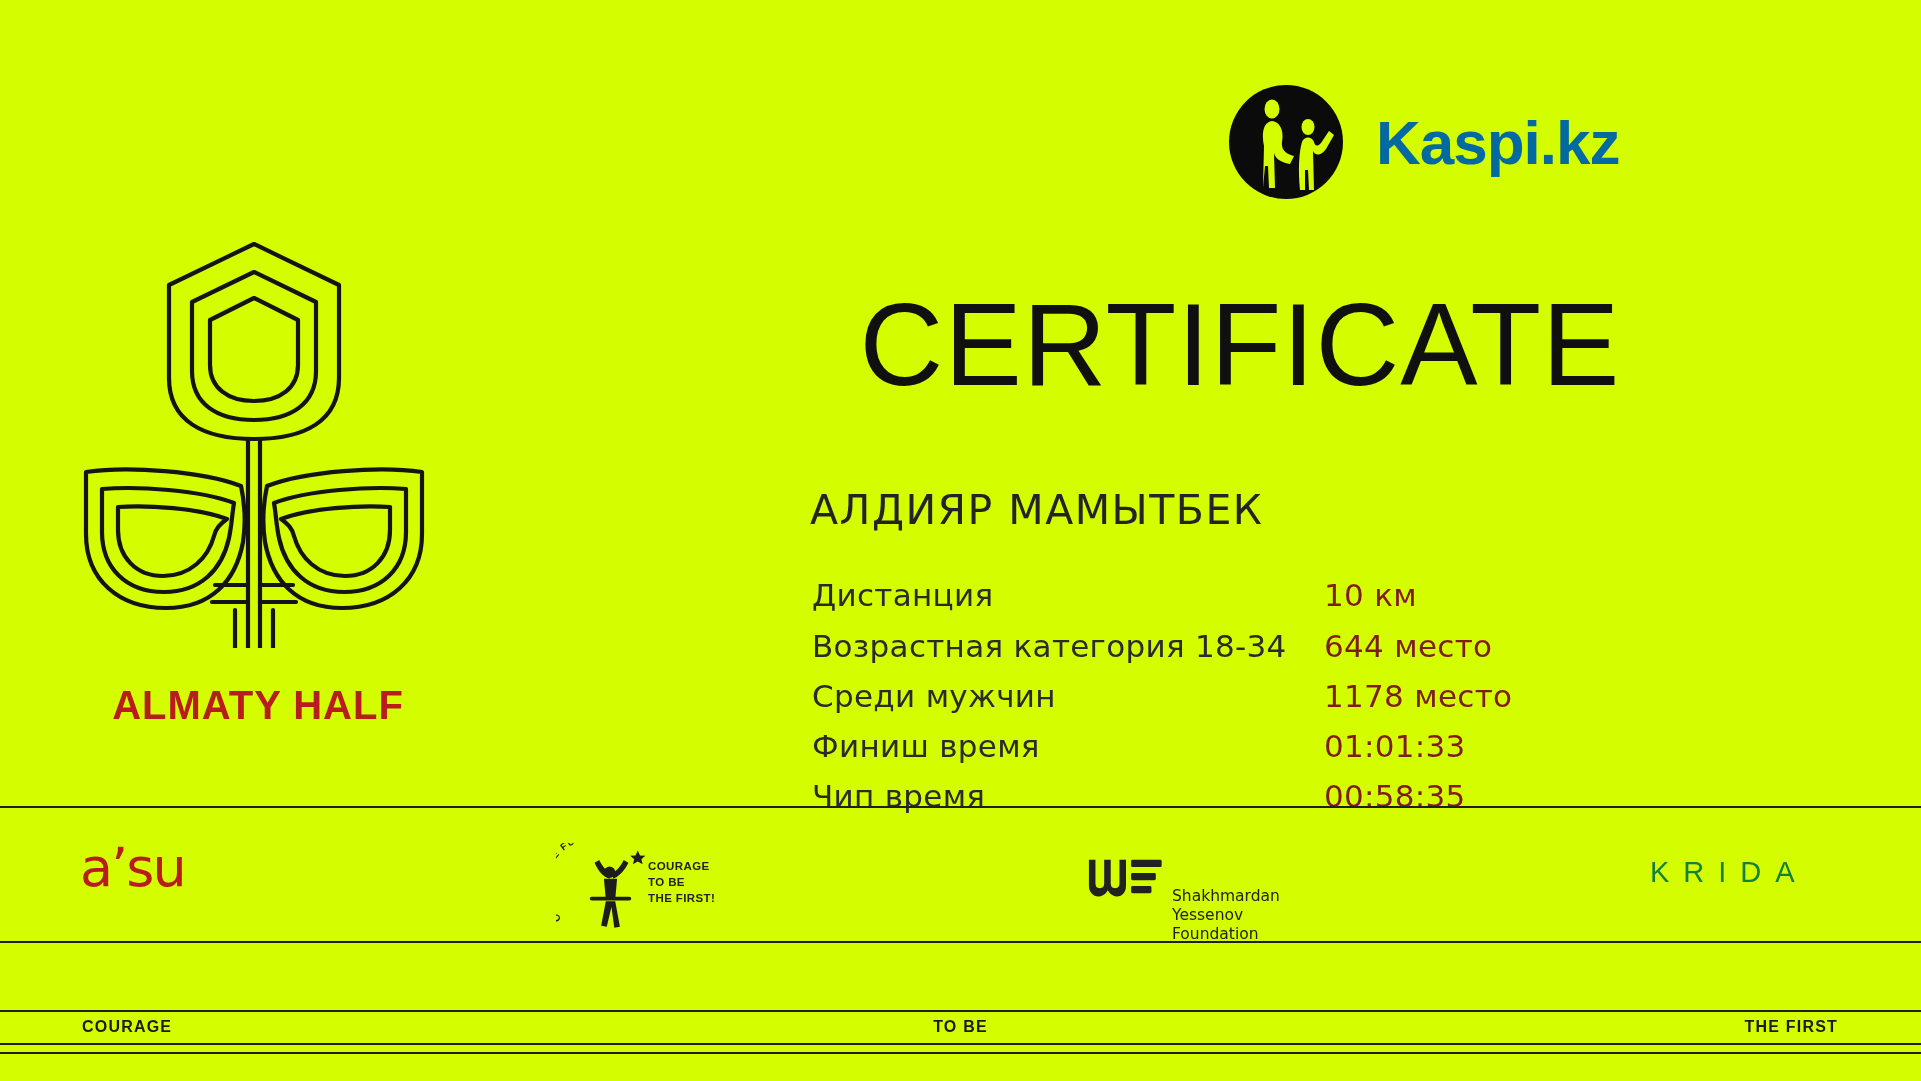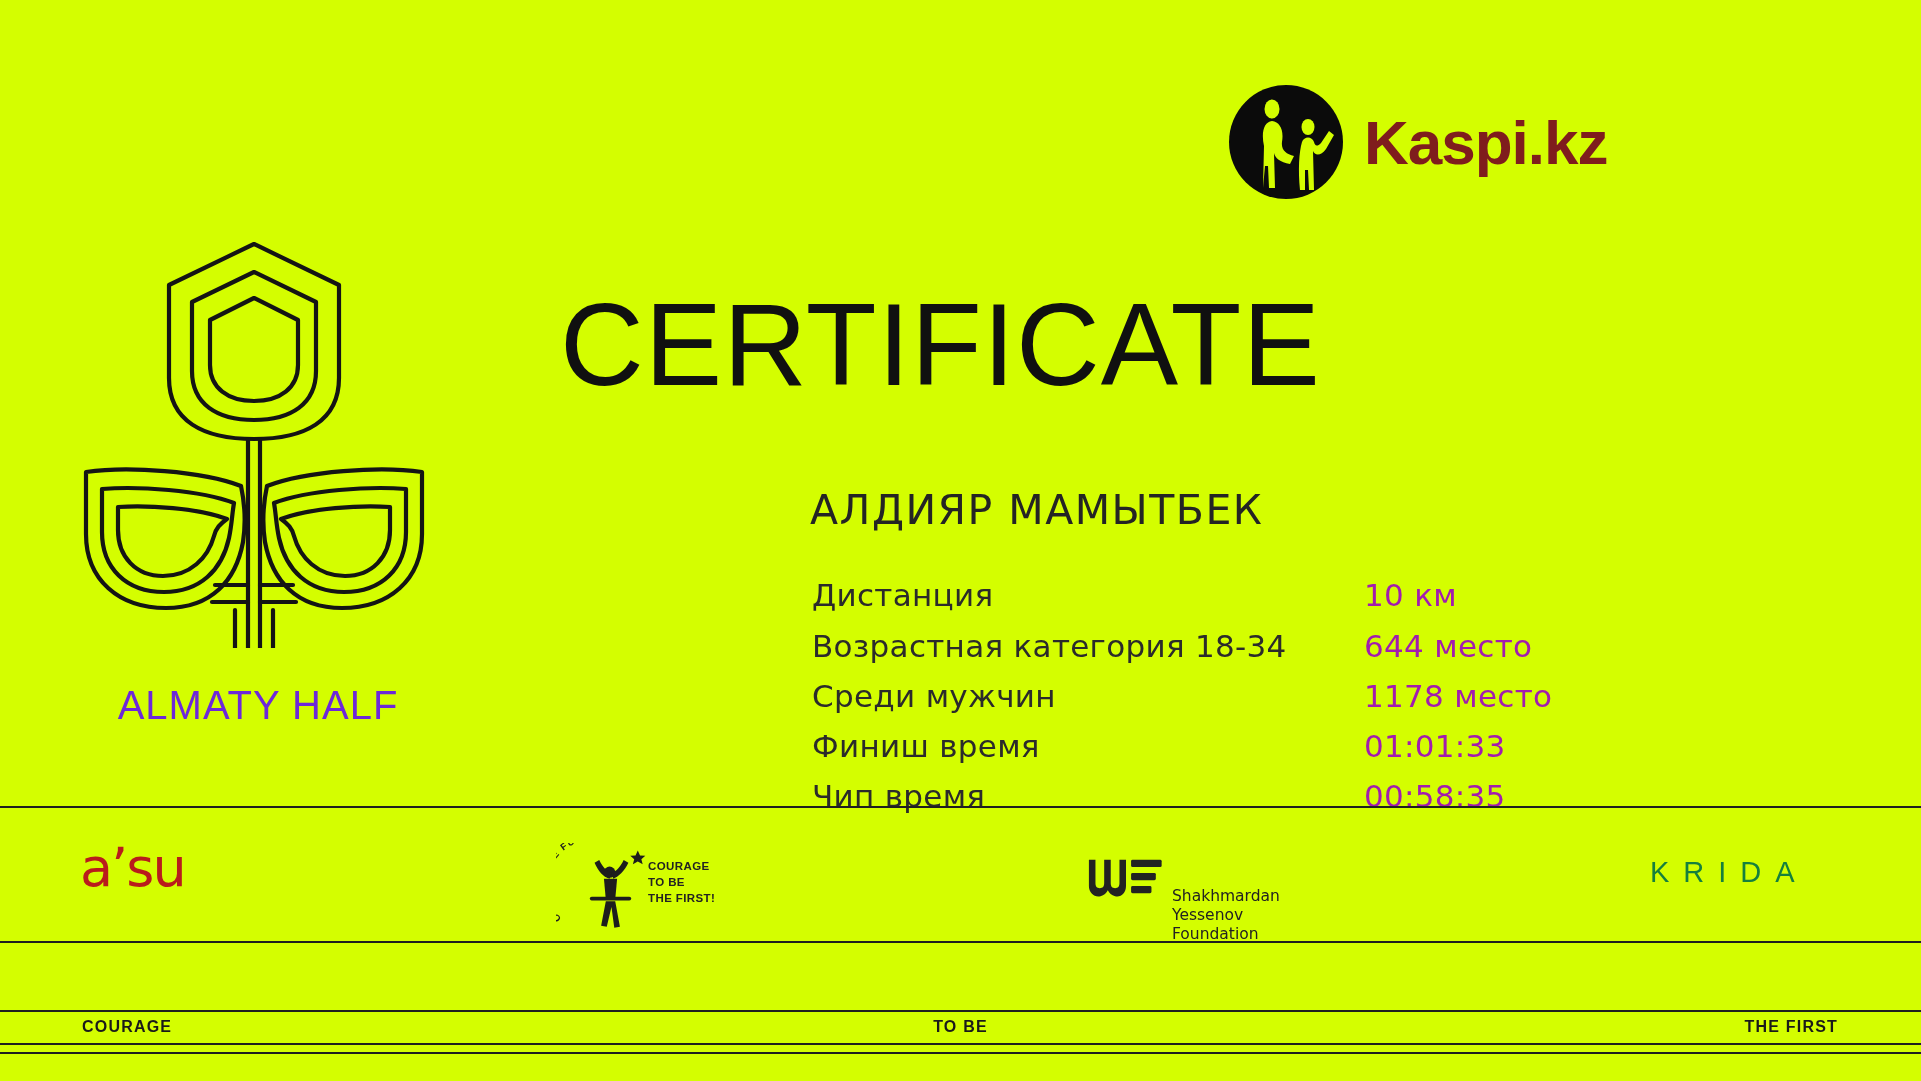--- a/index.html
+++ b/index.html
@@ -5,36 +5,36 @@
   html,body{margin:0;padding:0;}
   body{
     width:1921px;height:1081px;position:relative;overflow:hidden;
     background:#d4fe00;
     font-family:"Liberation Sans",sans-serif;
     color:#1c1c1c;
   }
   .abs{position:absolute;}
   
   .kaspi-wrap{left:1228px;top:84px;width:440px;height:116px;display:flex;align-items:center;}
-  .kaspi-text{font-family:"Liberation Sans",sans-serif;font-weight:bold;font-size:62px;color:#7f1d1d;margin-left:20px;letter-spacing:-1px;}
+  .kaspi-text{font-family:"Liberation Sans",sans-serif;font-weight:bold;font-size:62px;color:#0369a1;margin-left:32px;letter-spacing:-1px;}
   
-  .cert-heading{left:560px;top:278px;width:1360px;
+  .cert-heading{left:560px;top:278px;width:1360px;text-align:center;
     font-size:116px;font-weight:400;letter-spacing:1px;color:#101010;
     font-family:"Liberation Sans",sans-serif;white-space:nowrap;}
   
   .recipient{left:810px;top:486px;font-family:"DejaVu Sans",sans-serif;
     font-weight:normal;font-size:41px;letter-spacing:1.5px;color:#242424;white-space:nowrap;}
   
   .row-label{left:812px;font-family:"DejaVu Sans",sans-serif;font-size:31px;color:#2b2b2b;letter-spacing:0.3px;white-space:nowrap;}
-  .row-value{left:1364px;font-family:"DejaVu Sans",sans-serif;font-size:31px;color:#a21caf;letter-spacing:0.3px;white-space:nowrap;}
+  .row-value{left:1324px;font-family:"DejaVu Sans",sans-serif;font-size:31px;color:#7f1d1d;letter-spacing:0.3px;white-space:nowrap;}
   .r0{top:577px;} .r1{top:628px;} .r2{top:678px;} .r3{top:728px;} .r4{top:778px;}
   
   .event-title{left:62px;top:682px;width:392px;text-align:center;
-    font-family:"Liberation Sans",sans-serif;font-size:40px;font-weight:400;
-    letter-spacing:1px;color:#6d28d9;line-height:1.15;white-space:nowrap;}
+    font-family:"Liberation Sans",sans-serif;font-size:40px;font-weight:700;
+    letter-spacing:1px;color:#b91c1c;line-height:1.15;white-space:nowrap;}
   
   .hline{left:0;width:1921px;height:0;border-top:2px solid #1f1f1f;}
   
   .asu{left:80px;top:836px;font-family:"DejaVu Sans",sans-serif;font-weight:normal;
     font-size:54px;letter-spacing:-2px;color:#b91c1c;}
   .cf-lines{left:648px;top:858px;font-family:"Liberation Sans",sans-serif;font-size:11.5px;
     font-weight:bold;color:#222;line-height:1.4;letter-spacing:0.4px;white-space:pre-line;}
   .yf-lines{left:1172px;top:855px;font-family:"DejaVu Sans",sans-serif;font-size:15.5px;
     color:#222;line-height:1.23;white-space:pre-line;margin-top:32px;}
   .krida{left:1650px;top:856px;font-family:"Liberation Sans",sans-serif;font-size:29px;

